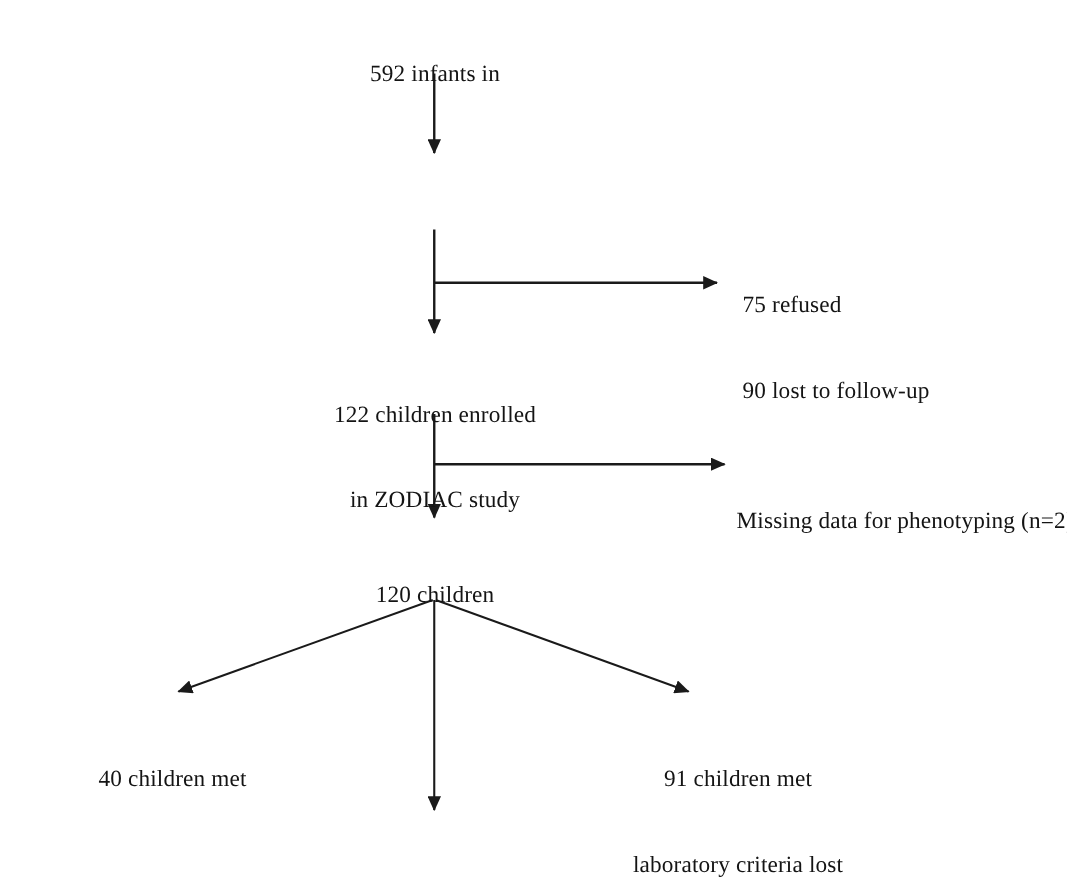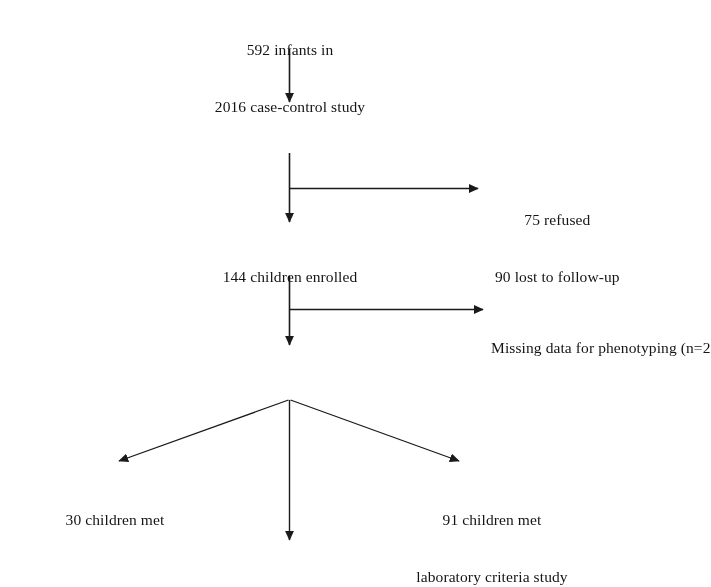--- a/index.html
+++ b/index.html
@@ -64,47 +64,48 @@
 
     <line x1="288.5" y1="400" x2="119" y2="461" stroke="#1a1a1a" stroke-width="1.3" marker-end="url(#arrowhead)"></line>
 
     <line x1="290.5" y1="400" x2="459" y2="461" stroke="#1a1a1a" stroke-width="1.3" marker-end="url(#arrowhead)"></line>
 
     <line x1="289.5" y1="400" x2="289.5" y2="540" stroke="#1a1a1a" stroke-width="1.4" marker-end="url(#arrowhead)"></line>
   </svg>
 
   <div class="node centered" style="left:290px; top:2px;">
     <span class="ln">592 infants in</span>
-    <span class="ln">2016 case-control study</span>
   </div>
 
 
-  <div class="node leftaligned" style="left:495px; top:172px;text-align:center;">
+  <div class="node leftaligned" style="left:495px; top:156px;">
     <span class="ln">75 refused</span>
     <span class="ln">90 lost to follow-up</span>
   </div>
 
   <div class="node centered" style="left:290px; top:229px;">
-    <span class="ln">144 children enrolled</span>
+    <span class="ln">122 children enrolled</span>
+    <span class="ln">in ZODIAC study</span>
   </div>
 
   <div class="node leftaligned" style="left:491px; top:300px;">
     <span class="ln">Missing data for phenotyping (n=2)</span>
   </div>
 
   <div class="node centered" style="left:290px; top:349px;">
+    <span class="ln">120 children</span>
   </div>
 
   <div class="node centered" style="left:115px; top:472px;">
-    <span class="ln">30 children met</span>
+    <span class="ln">40 children met</span>
   </div>
 
   <div class="node centered" style="left:492px; top:472px;">
     <span class="ln">91 children met</span>
-    <span class="ln">laboratory criteria study</span>
+    <span class="ln">laboratory criteria lost</span>
   </div>
 
   <div class="node centered" style="left:315px; top:549px;">
     
     
   </div>
 
 </div>
 
 </body></html>

